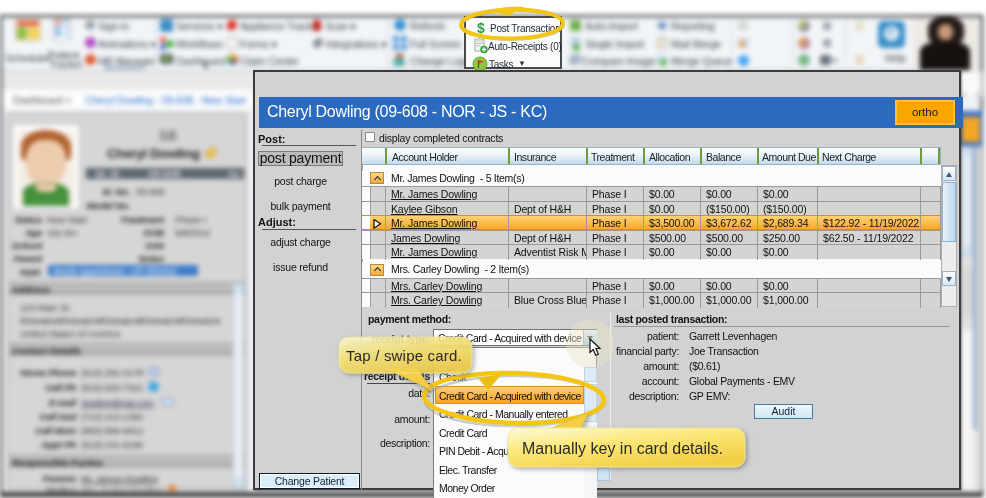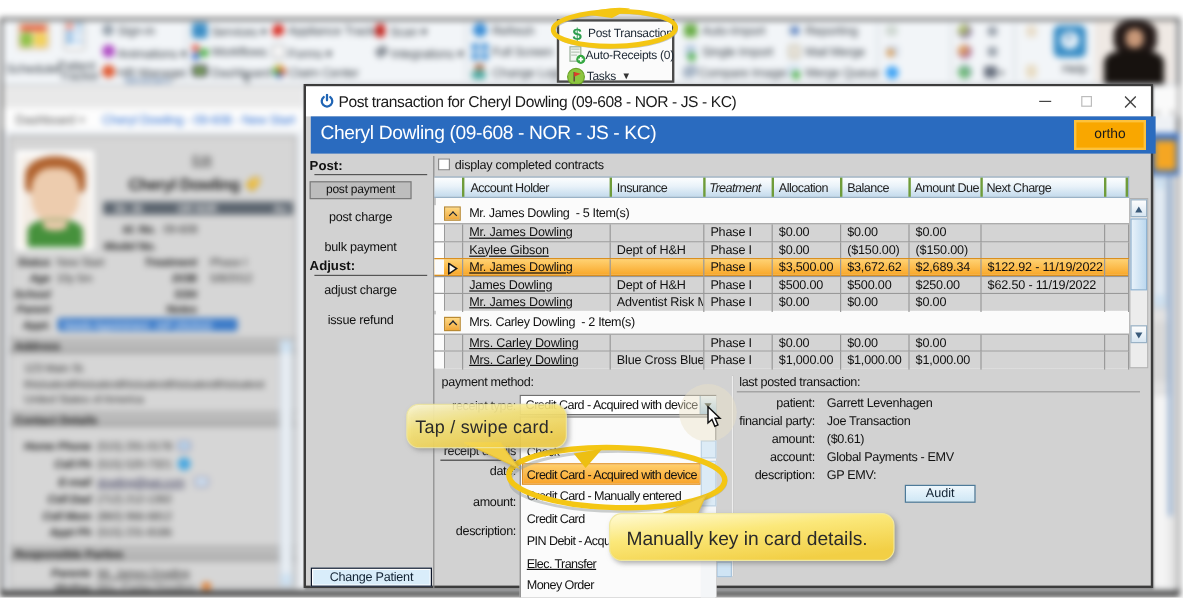--- a/index.html
+++ b/index.html
@@ -36,21 +36,21 @@
      border-left:1px solid #9a9a9a; padding-left:5px; }
   .n { left:23px; width:123px; text-decoration:underline; }
   .i { left:146px; width:78px; }
   .t { left:224px; width:57px; }
   .a { left:281px; width:57px; }
   .b { left:338px; width:57px; }
   .d { left:395px; width:60px; }
   .x { left:455px; width:103px; }
   .row::after { content:''; position:absolute; left:558px; top:0; height:14.5px; width:19px;
      border-left:1px solid #9a9a9a; border-right:1px solid #9a9a9a; }
-  .bld { font-size:10.5px; font-weight:normal; color:#111; letter-spacing:-0.3px; white-space:nowrap; }
+  .bld { font-size:10.5px; font-weight:bold; color:#111; letter-spacing:-0.3px; white-space:nowrap; }
   .lab { font-size:10.5px; color:#111; letter-spacing:-0.3px; white-space:nowrap; }
   .li { position:absolute; left:5px; font-size:10.5px; color:#111; letter-spacing:-0.5px; white-space:nowrap; }
 </style>
 </head>
 <body>
 <div id="stage">
 
 <div id="bg">
 
   <div class="abs" style="left:0;top:15px;width:983px;height:481px;background:#eef1f5;border:2px solid #1d1d1d;"></div>
@@ -272,41 +272,29 @@
 </div>
 
 <svg class="abs" style="left:450px;top:2px;" width="130" height="45" viewBox="0 0 130 45">
   <ellipse cx="63" cy="23.5" rx="51" ry="14.5" fill="none" stroke="#9aa0a0" stroke-width="2" opacity="0.55" transform="rotate(-1 63 25)"></ellipse>
   <ellipse cx="62" cy="22" rx="51" ry="14.5" fill="none" stroke="#f4c613" stroke-width="4" transform="rotate(-1 62 22)"></ellipse>
   <path d="M38 10 Q55 3 75 5 L60 13 Z" fill="#f4c613"></path>
 </svg>
 
 <div id="dlg" class="abs" style="left:253px;top:70px;width:708px;height:420px;background:#d2d2d2;border:2px solid #3c3c3c;box-shadow:1px 1px 2px rgba(0,0,0,0.4);">
 
-  <div class="abs" style="left:0;top:0;width:704px;height:25px;background:#fff;">
-    <svg class="abs" style="left:11px;top:6px;" width="13" height="13" viewBox="0 0 13 13">
-      <path d="M6.5 1 v4.6" stroke="#1f64b4" stroke-width="1.9" stroke-linecap="round"></path>
-      <path d="M3.8 2.9 a4.4 4.4 0 1 0 5.4 0" fill="none" stroke="#1f64b4" stroke-width="1.9" stroke-linecap="round"></path>
-    </svg>
-    <div class="abs" style="left:27px;top:5px;font-size:13px;color:#1a1a1a;letter-spacing:-0.35px;white-space:nowrap;">Post transaction for Cheryl Dowling (09-608 - NOR - JS - KC)</div>
-    <div class="abs" style="left:611px;top:12px;width:10px;height:1.2px;background:#444;"></div>
-    <div class="abs" style="left:646px;top:7.5px;width:9px;height:9px;border:1px solid #bcbcbc;"></div>
-    <svg class="abs" style="left:682px;top:8px;" width="10" height="10">
-          <path d="M0.5 0.5 L9.5 9.5 M9.5 0.5 L0.5 9.5" stroke="#444" stroke-width="1.2"></path>
-        </svg>
-  </div>
 
   <div class="abs" style="left:4px;top:25px;width:704px;height:31px;background:#2a6bbf;">
     <div class="abs" style="left:8px;top:6px;font-size:16px;color:#fff;letter-spacing:-0.3px;white-space:nowrap;">Cheryl Dowling (09-608 - NOR - JS - KC)</div>
     <div class="abs" style="left:636px;top:3px;width:60px;height:25px;background:#f9a700;border:2px solid #fdc23c;font-size:11.5px;color:#1a1a1a;text-align:center;line-height:21px;">ortho</div>
   </div>
 
   <div class="abs" style="left:3px;top:61px;font-size:11px;font-weight:bold;color:#111;">Post:</div>
   <div class="abs" style="left:7px;top:73px;width:94px;height:1px;background:#555;"></div>
-  <div class="abs" style="left:3px;top:79px;width:85px;height:15px;background:#bdbdbd;border:1px solid #7a7a7a;font-size:10px;color:#111;text-align:center;line-height:13px;letter-spacing:-0.2px;">post payment</div>
+  <div class="abs" style="left:3px;top:79px;width:85px;height:15px;background:#bdbdbd;border:1px solid #7a7a7a;font-size:14px;color:#111;text-align:center;line-height:13px;letter-spacing:-0.2px;">post payment</div>
   <div class="abs" style="left:3px;top:103px;width:85px;height:13px;font-size:10.5px;color:#111;text-align:center;letter-spacing:-0.2px;">post charge</div>
   <div class="abs" style="left:3px;top:128px;width:85px;height:13px;font-size:10.5px;color:#111;text-align:center;letter-spacing:-0.2px;">bulk payment</div>
   <div class="abs" style="left:3px;top:144px;font-size:11px;font-weight:bold;color:#111;">Adjust:</div>
   <div class="abs" style="left:7px;top:157px;width:94px;height:1px;background:#555;"></div>
   <div class="abs" style="left:3px;top:164px;width:85px;height:13px;font-size:10.5px;color:#111;text-align:center;letter-spacing:-0.2px;">adjust charge</div>
   <div class="abs" style="left:3px;top:189px;width:85px;height:13px;font-size:10.5px;color:#111;text-align:center;letter-spacing:-0.2px;">issue refund</div>
   <div class="abs" style="left:106px;top:58px;width:1px;height:360px;background:#8a8a8a;"></div>
 
   <div class="abs" style="left:4px;top:401px;width:101px;height:16px;background:#d9edfa;border:1px solid #0f172a;box-shadow:0 0 0 1px #fff inset;font-size:10.5px;color:#123;text-align:center;line-height:14px;letter-spacing:-0.2px;">Change Patient</div>
 
@@ -320,21 +308,21 @@
         <div class="hsep" style="left:146px;"></div>
         <div class="hsep" style="left:224px;"></div>
         <div class="hsep" style="left:281px;"></div>
         <div class="hsep" style="left:338px;"></div>
         <div class="hsep" style="left:395px;"></div>
         <div class="hsep" style="left:455px;"></div>
         <div class="hsep" style="left:558px;"></div>
         <div class="hsep" style="left:576px;"></div>
     <div class="ht" style="left:30px;">Account Holder</div>
     <div class="ht" style="left:152px;">Insurance</div>
-    <div class="ht" style="left:229px;font-style:italic;">Treatment</div>
+    <div class="ht" style="left:229px;">Treatment</div>
     <div class="ht" style="left:287px;">Allocation</div>
     <div class="ht" style="left:344px;">Balance</div>
     <div class="ht" style="left:400px;">Amount Due</div>
     <div class="ht" style="left:460px;">Next Charge</div>
     <div class="ht" style="left:562px;margin-top:36px;">AR</div>
 
     <div class="abs" style="left:0;top:18px;width:579px;height:141.5px;background:#fbfbfb;border-left:1px solid #aaa;"></div>
 
     <div class="grp" style="top:23.5px;">
           <span class="caret"></span>
@@ -454,21 +442,21 @@
 
 <div id="overlays">
 
   <div class="abs" style="left:433px;top:347px;width:164px;height:151px;background:#fbfbfb;border:1px solid #7a7a7a;border-bottom:none;">
     <div class="li" style="top:23px;">Check</div>
     <div class="abs" style="left:1px;top:38px;width:149px;height:18px;background:linear-gradient(#ffcf6b,#f9a42a);border:1px solid #e08f1f;"></div>
     <div class="li" style="top:41.5px;">Credit Card - Acquired with device</div>
     <div class="li" style="top:60px;">Credit Card - Manually entered</div>
     <div class="li" style="top:78.5px;">Credit Card</div>
     <div class="li" style="top:97px;">PIN Debit - Acquired</div>
-    <div class="li" style="top:115.5px;text-decoration:underline;">Elec. Transfer</div>
+    <div class="li" style="top:115.5px;">Elec. Transfer</div>
     <div class="li" style="top:134px;">Money Order</div>
     <div class="abs" style="left:150px;top:19px;width:13px;height:132px;background:#f4f6f8;"></div>
     <div class="abs" style="left:150px;top:19px;width:13px;height:15px;background:#dcebf6;border:1px solid #c0d4e4;"></div>
     <div class="abs" style="left:150px;top:36px;width:13px;height:38px;background:#dcebf6;border:1px solid #c0d4e4;"></div>
   </div>
 
   <svg class="abs" style="left:418px;top:366px;" width="196" height="66" viewBox="0 0 196 66">
     <ellipse cx="97" cy="35" rx="90" ry="25" fill="none" stroke="#9aa0a0" stroke-width="2.5" opacity="0.5"></ellipse>
     <ellipse cx="96" cy="32" rx="90" ry="25" fill="none" stroke="#f4c613" stroke-width="4.5" transform="rotate(1.5 96 32)"></ellipse>
     <path d="M60 12 L84 8 L70 24 Z" fill="#edbf12"></path>

